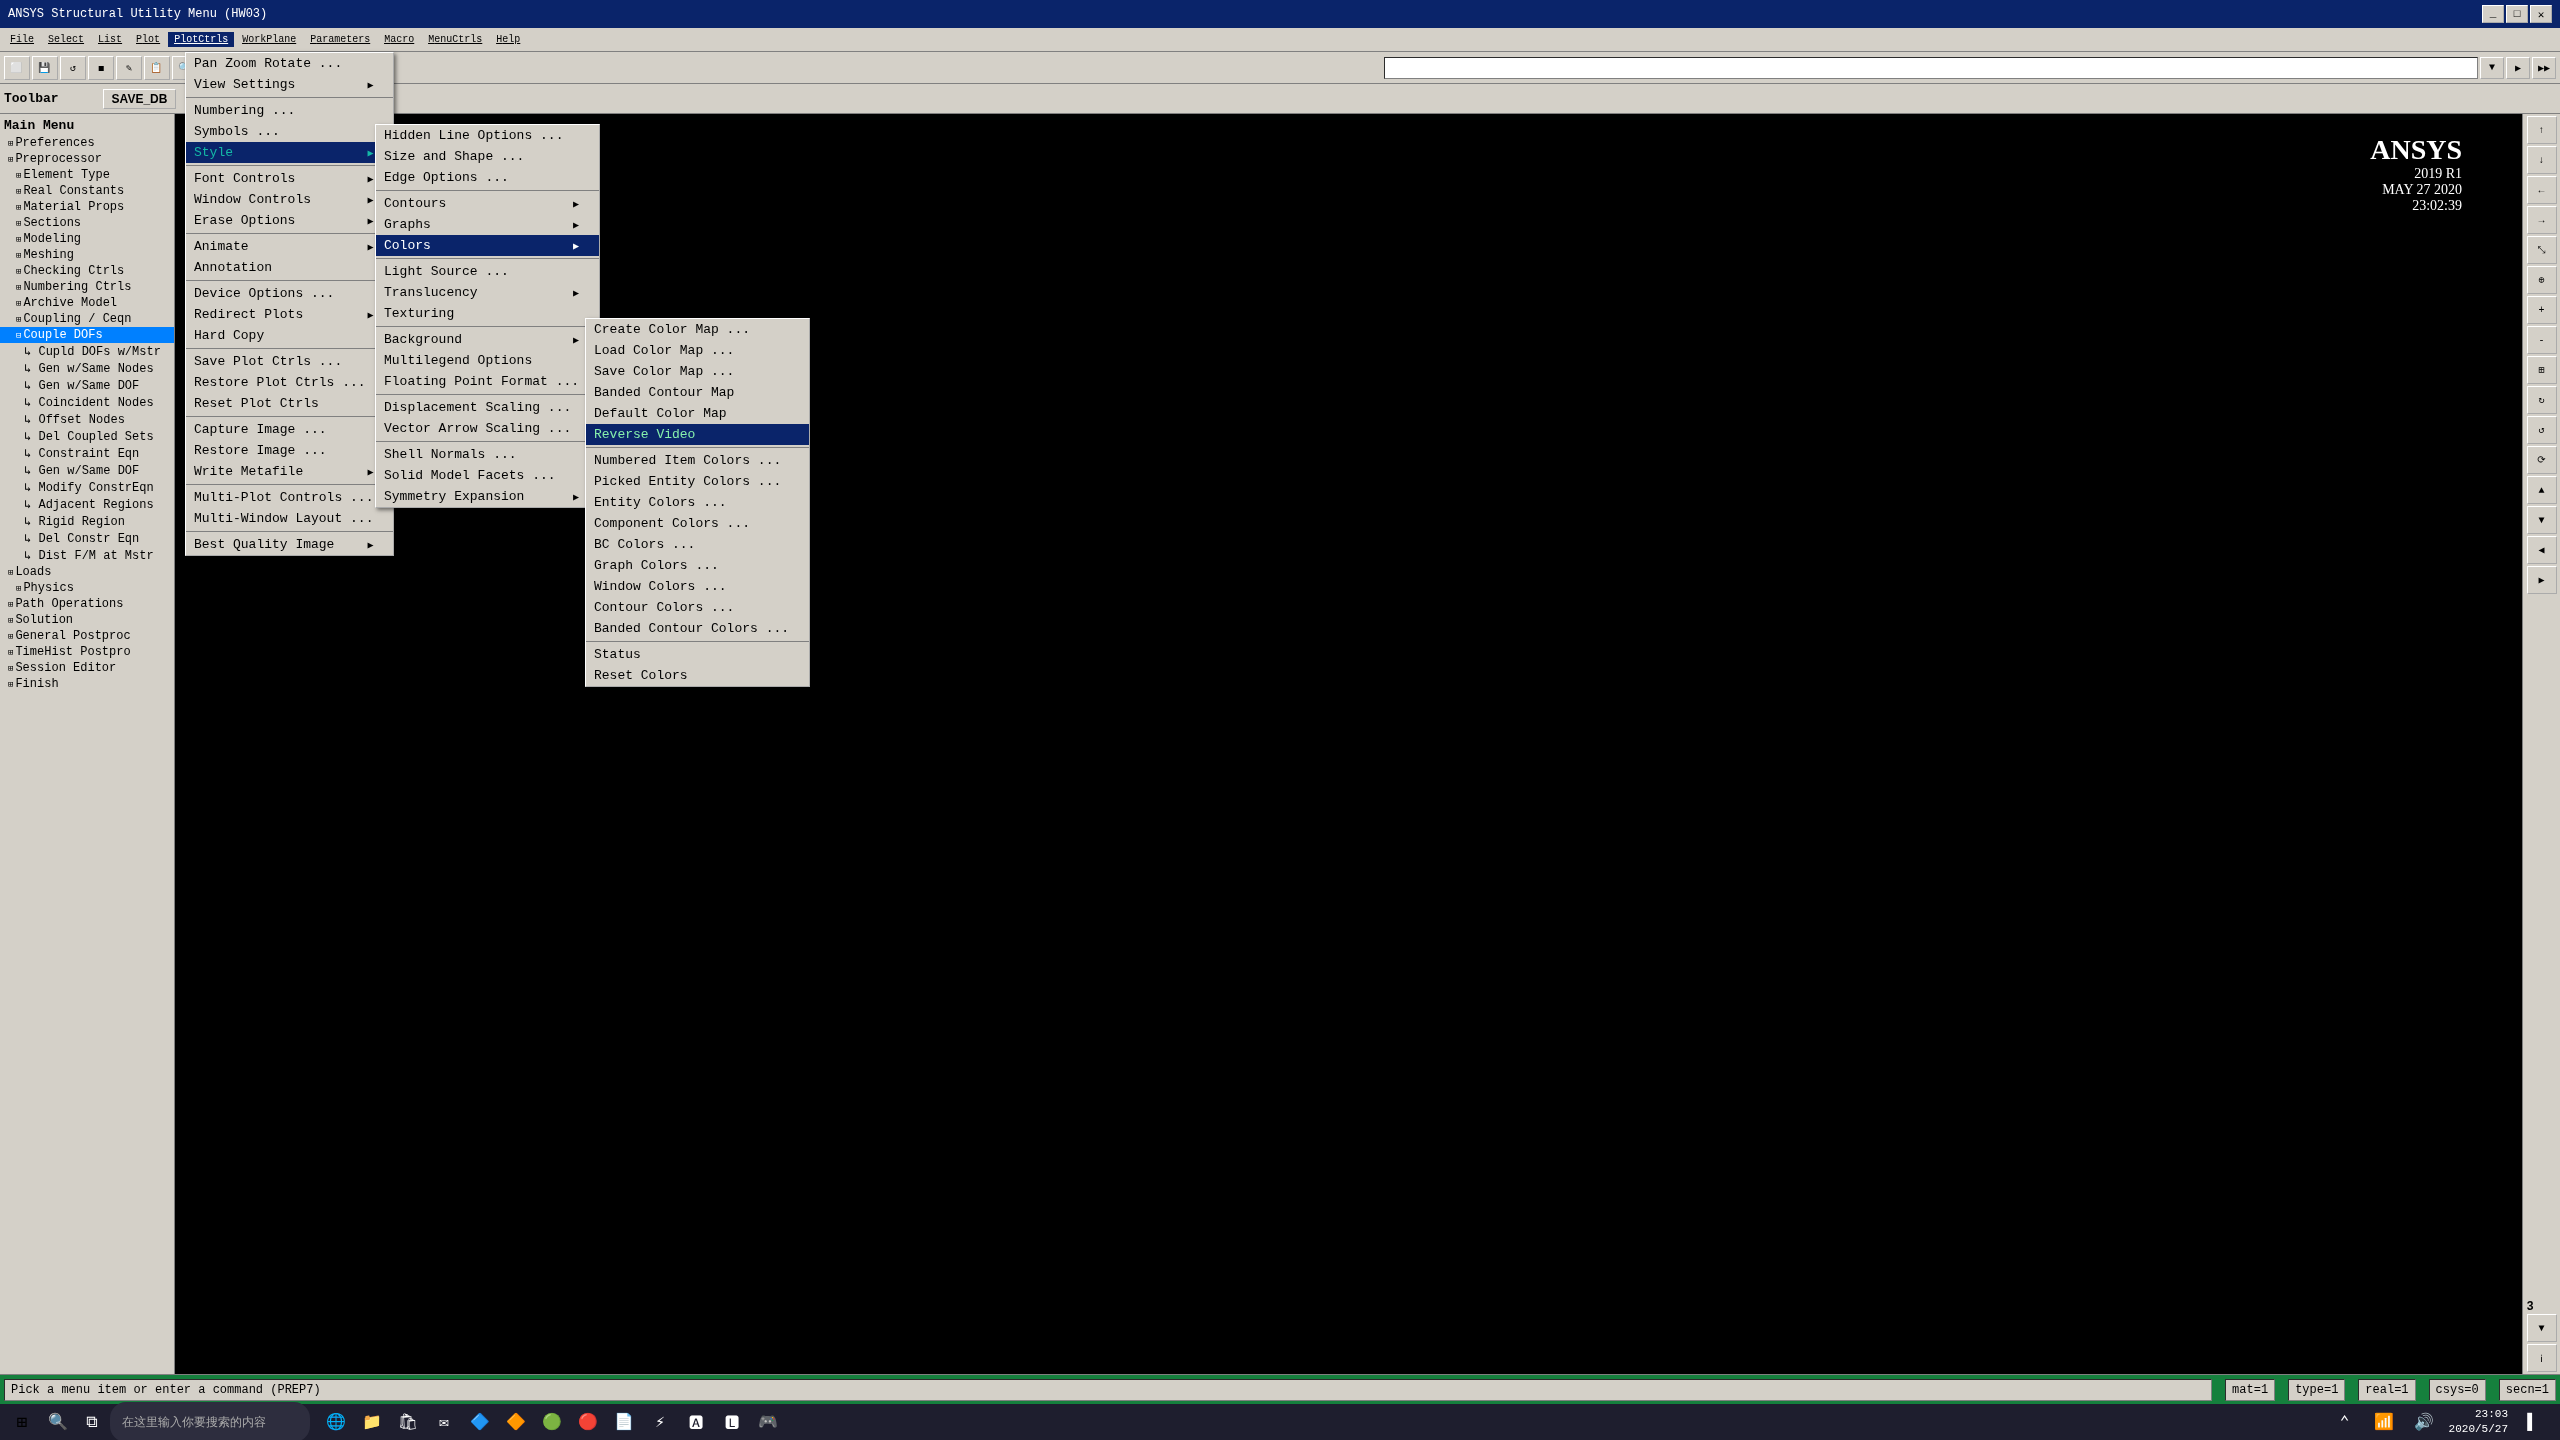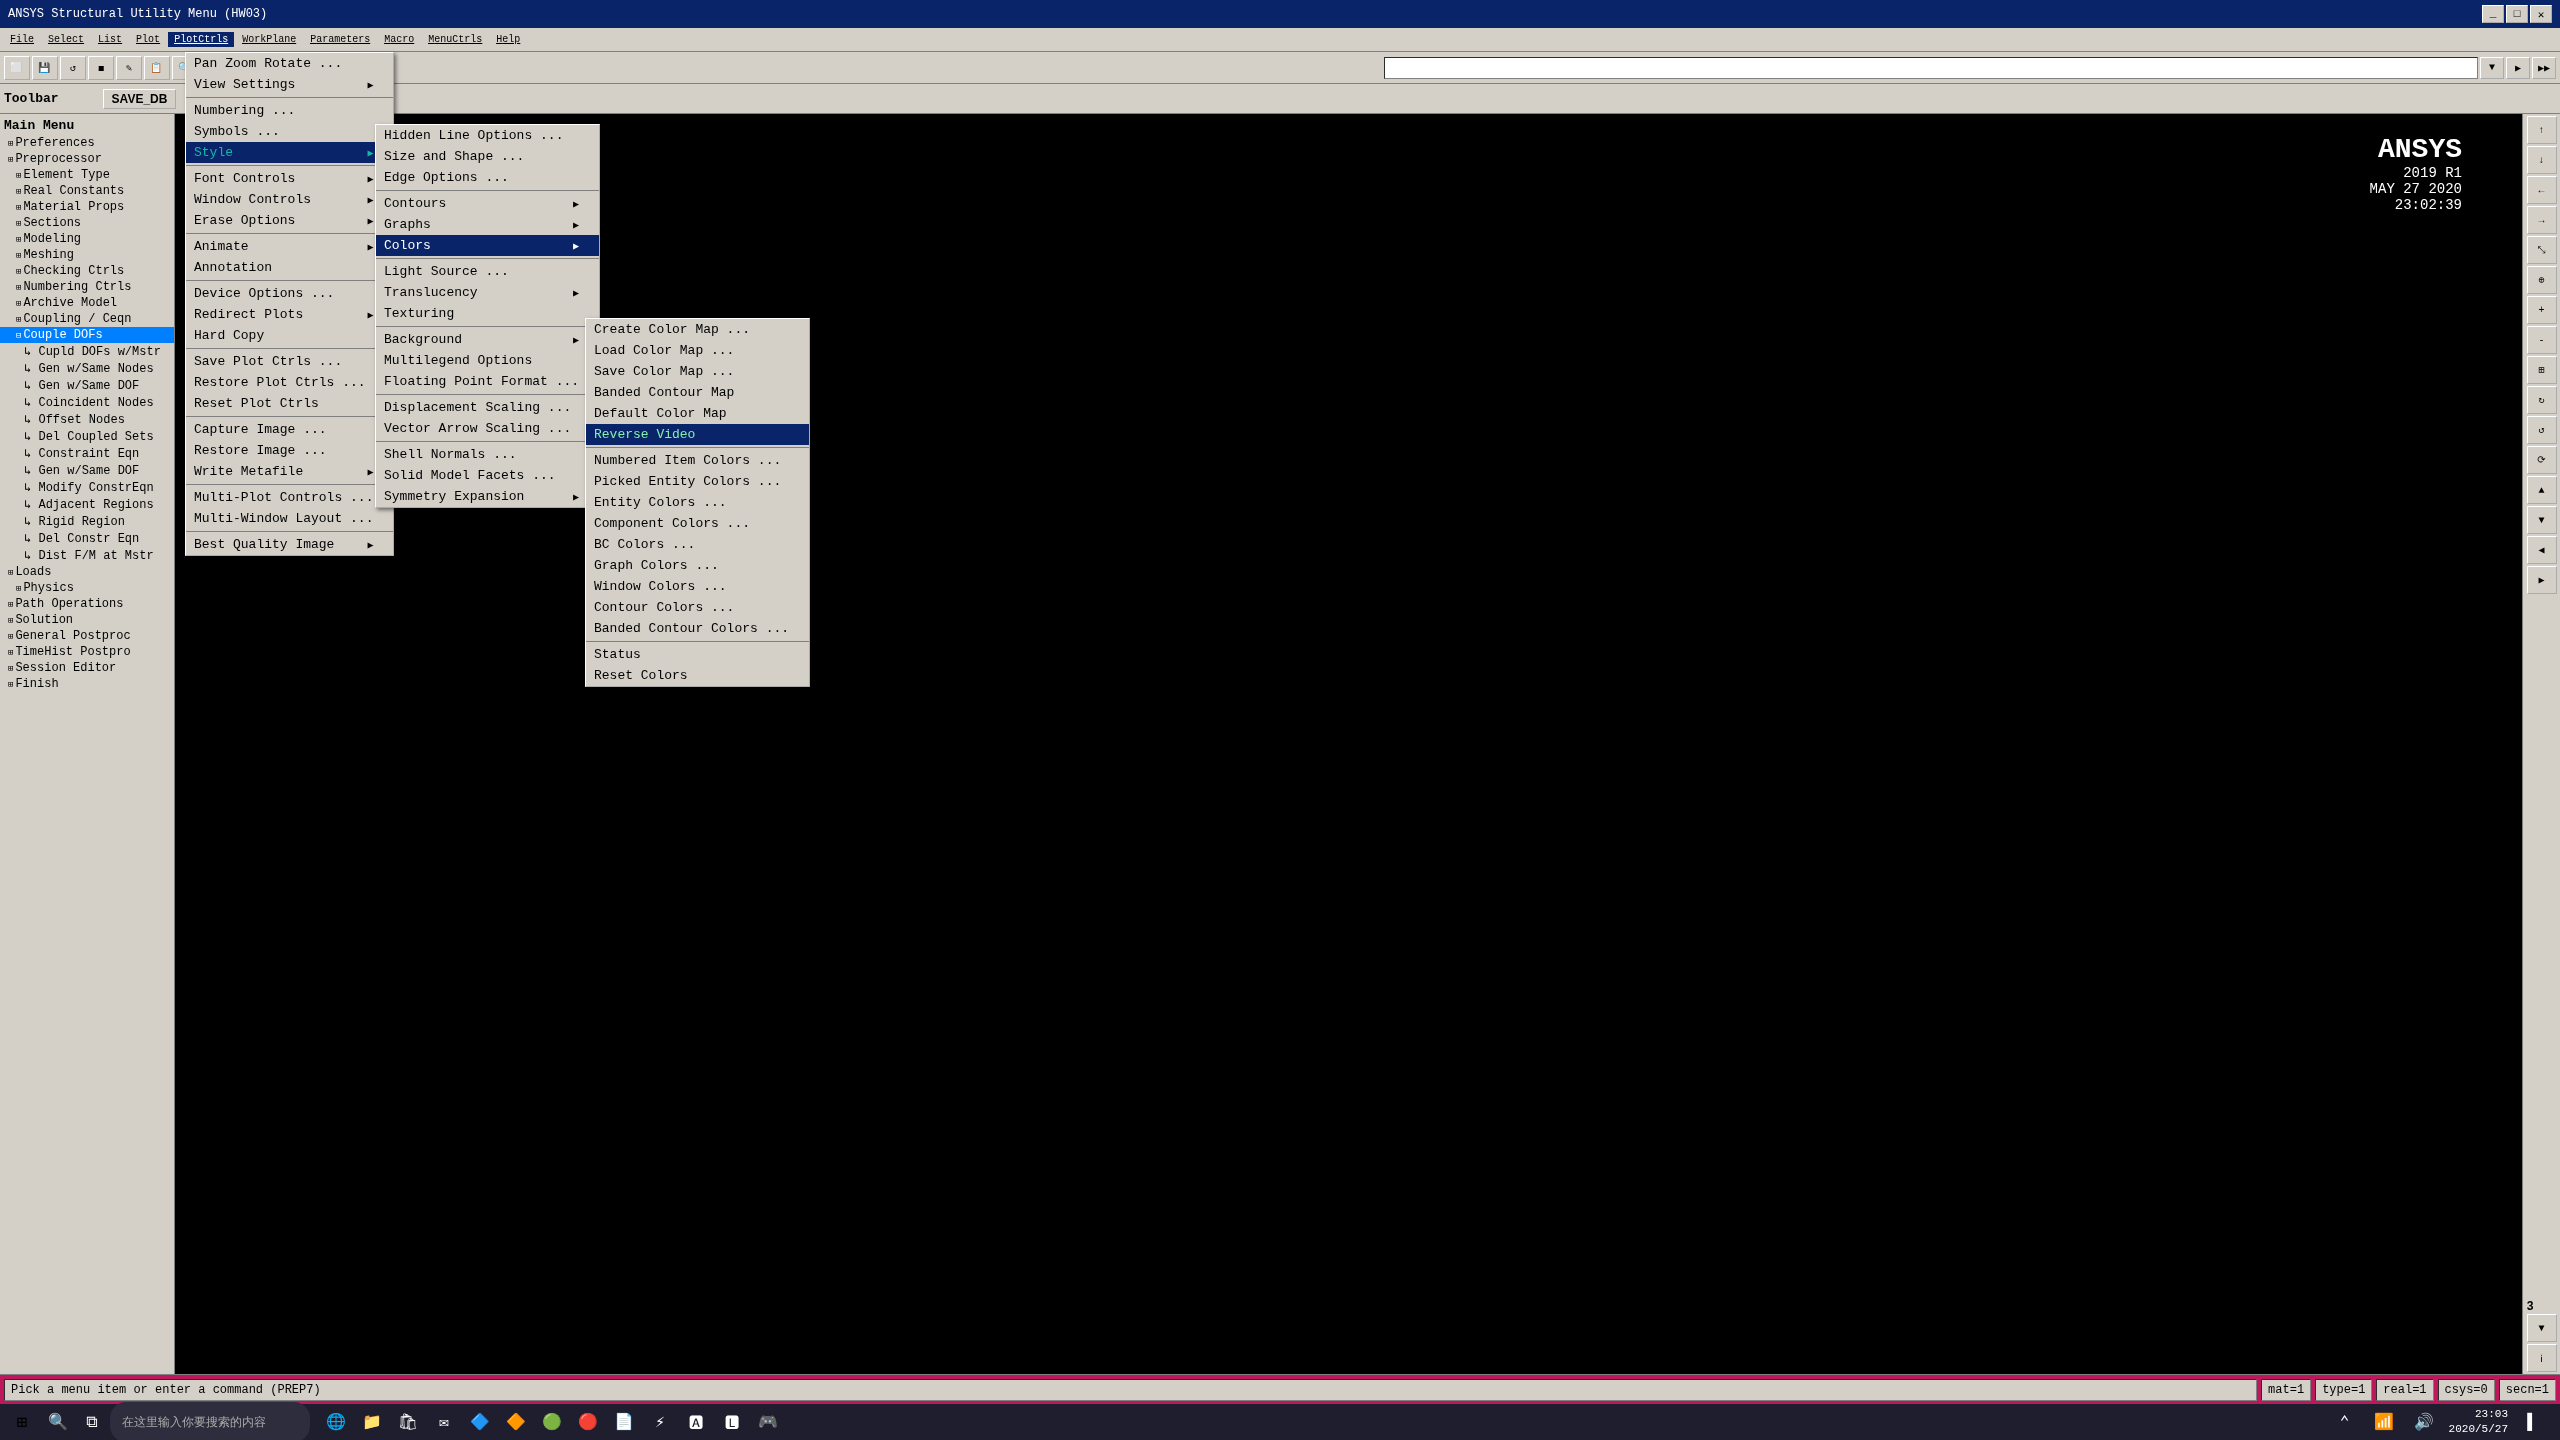--- a/index.html
+++ b/index.html
@@ -163,20 +163,21 @@
       background: #000000;
       position: relative;
       overflow: hidden;
     }
     #ansys-logo {
       position: absolute;
       top: 20px;
       right: 60px;
       color: white;
       text-align: right;
+      font-family: Liberation Serif, serif;
     }
     #ansys-logo .logo-text {
       font-size: 28px;
       font-weight: bold;
       color: white;
     }
     #ansys-logo .version {
       font-size: 14px;
       color: white;
     }
@@ -208,28 +209,28 @@
       justify-content: center;
       font-size: 10px;
     }
     .right-number {
       font-size: 12px;
       font-weight: bold;
     }
 
     
     #status-bar {
-      background: #be185d;
+      background: #15803d;
       border-top: 1px solid #808080;
       height: 30px;
       display: flex;
       align-items: center;
       padding: 0 4px;
       font-size: 12px;
-      gap: 4px;
+      gap: 13px;
     }
     .status-section {
       border: 1px inset #808080;
       padding: 2px 6px;
       height: 22px;
       display: flex;
       align-items: center;
       background: #d4d0c8;
     }
     .status-main { flex: 1; }

